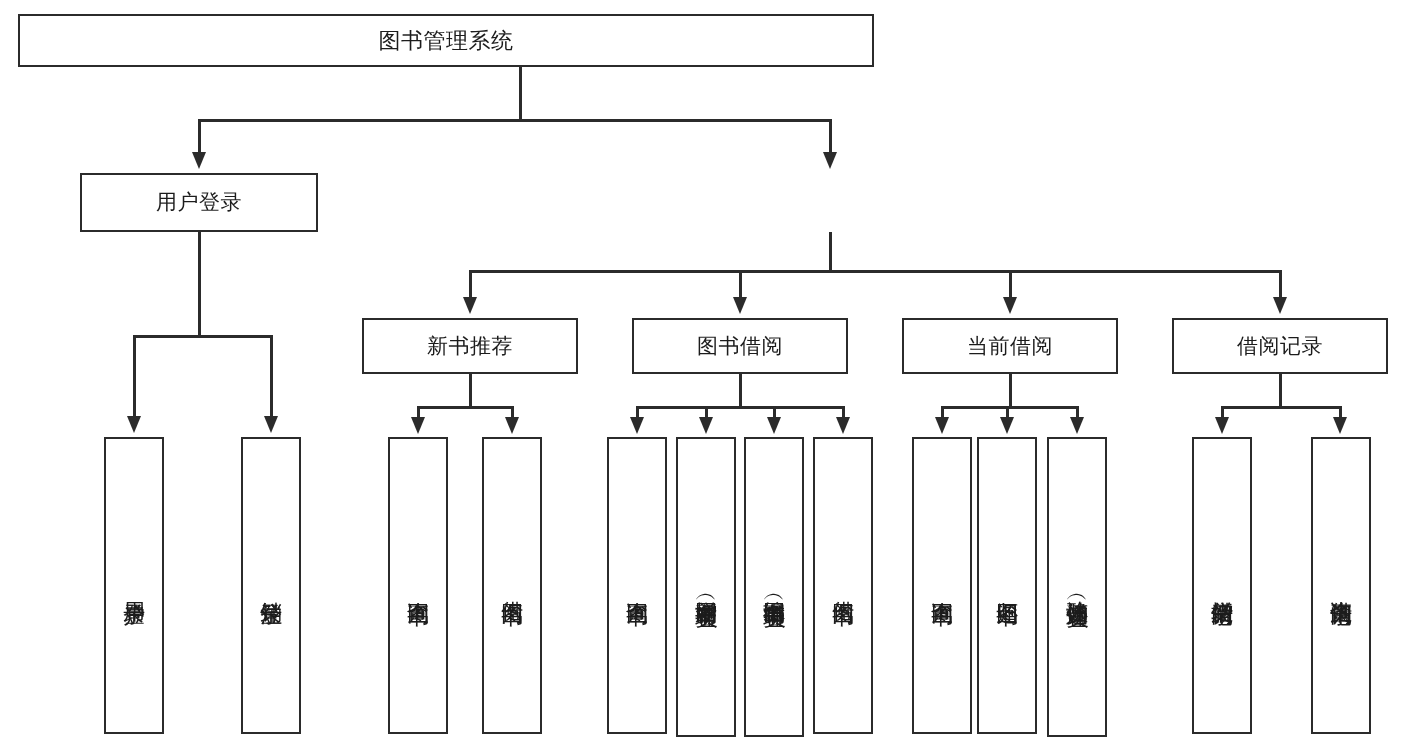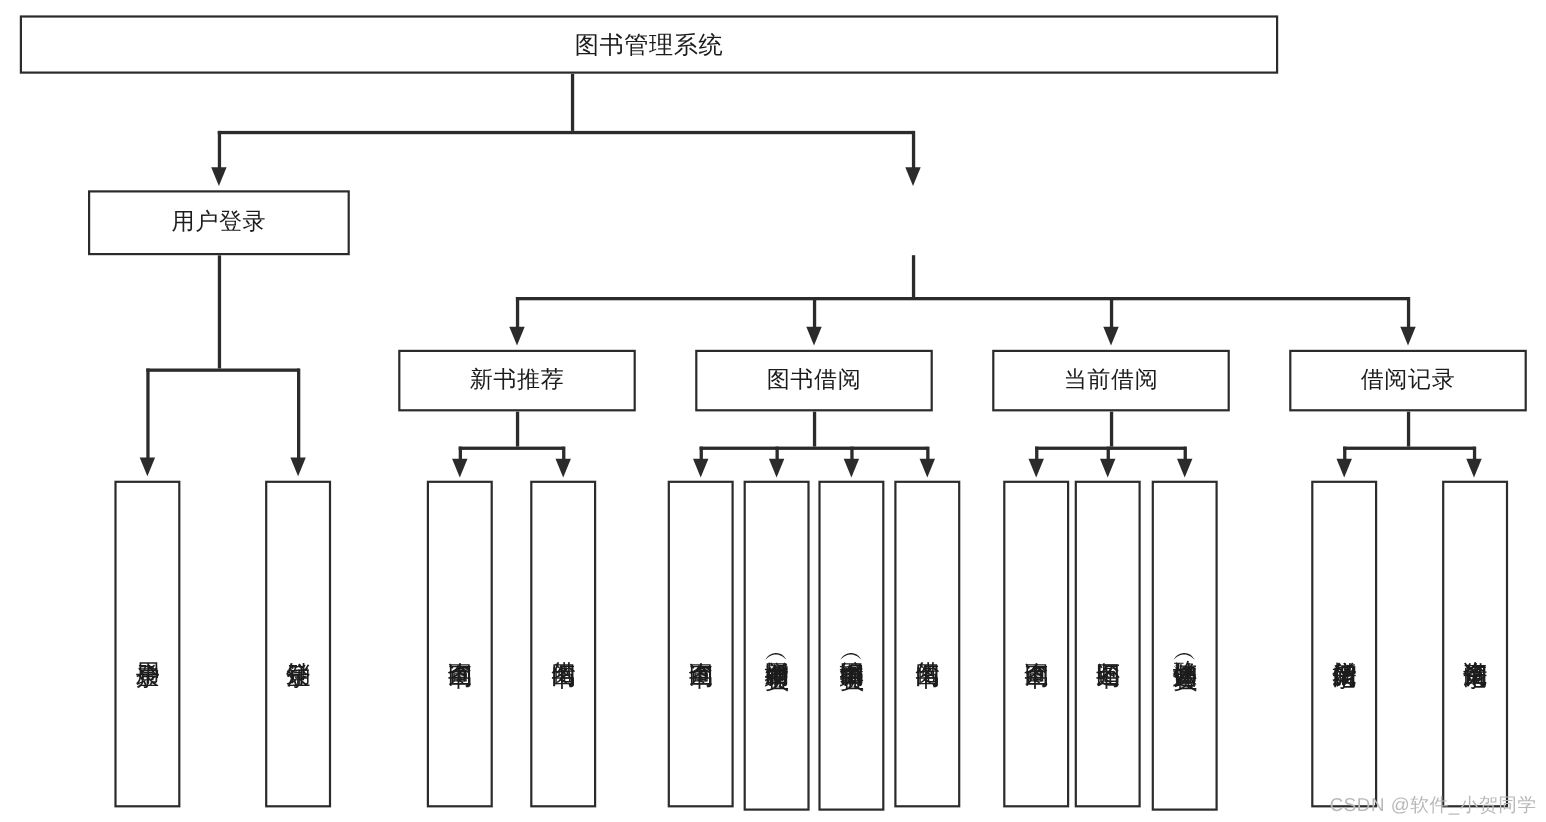--- a/index.html
+++ b/index.html
@@ -87,21 +87,21 @@
     white-space: nowrap;
     z-index: 5;
     pointer-events: none;
   }
 </style>
 </head>
 <body>
 
 <div id="canvas">
 
-  <div class="node root" style="left:18px; top:14px; width:1144px; height:53px;">
+  <div class="node root" style="left:18px; top:14px; width:856px; height:53px;">
     <span class="label">图书管理系统</span>
   </div>
 
   <div class="ln v" style="left:519px; top:67px; height:52px;"></div>
 
   <div class="ln h" style="left:198px; top:119px; width:633px;"></div>
 
   <div class="ln v" style="left:198px; top:119px; height:36px;"></div>
   <div class="arrow" style="left:192px; top:152px;"></div>
   <div class="ln v" style="left:829px; top:119px; height:36px;"></div>
@@ -218,15 +218,14 @@
     <span class="label">确认归还（管理员）</span>
   </div>
 
   <div class="node leaf" style="left:1192px; top:437px; width:60px; height:297px;">
     <span class="label">新增借阅记录</span>
   </div>
   <div class="node leaf" style="left:1311px; top:437px; width:60px; height:297px;">
     <span class="label">查询借阅记录</span>
   </div>
 
-  <div id="watermark">CSDN @软件_小贺同学</div>
 
 </div>
 
 </body></html>

